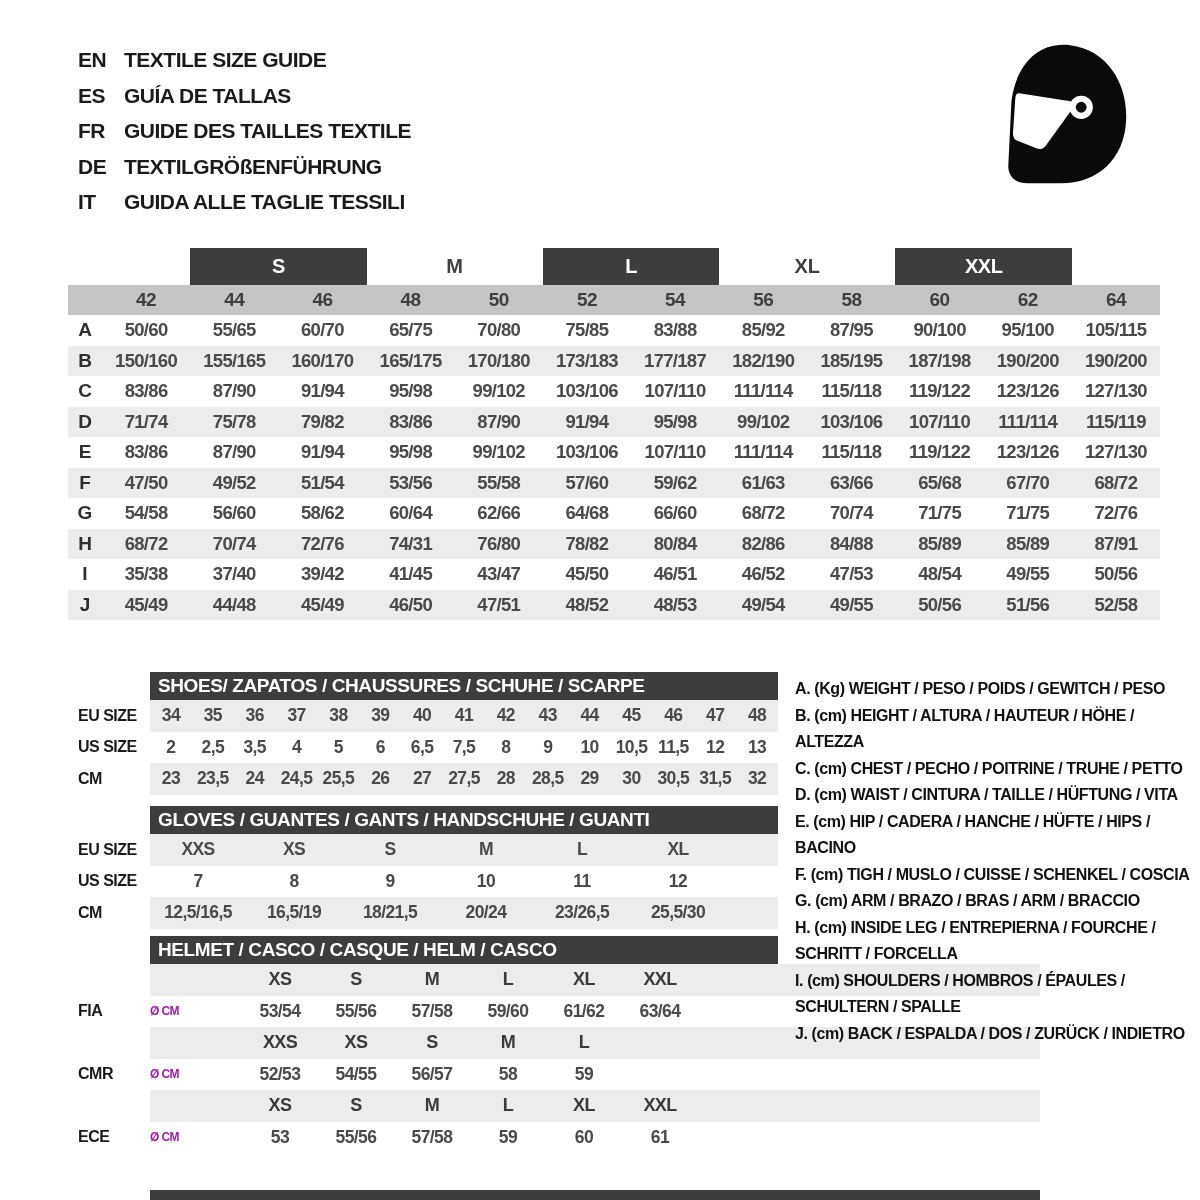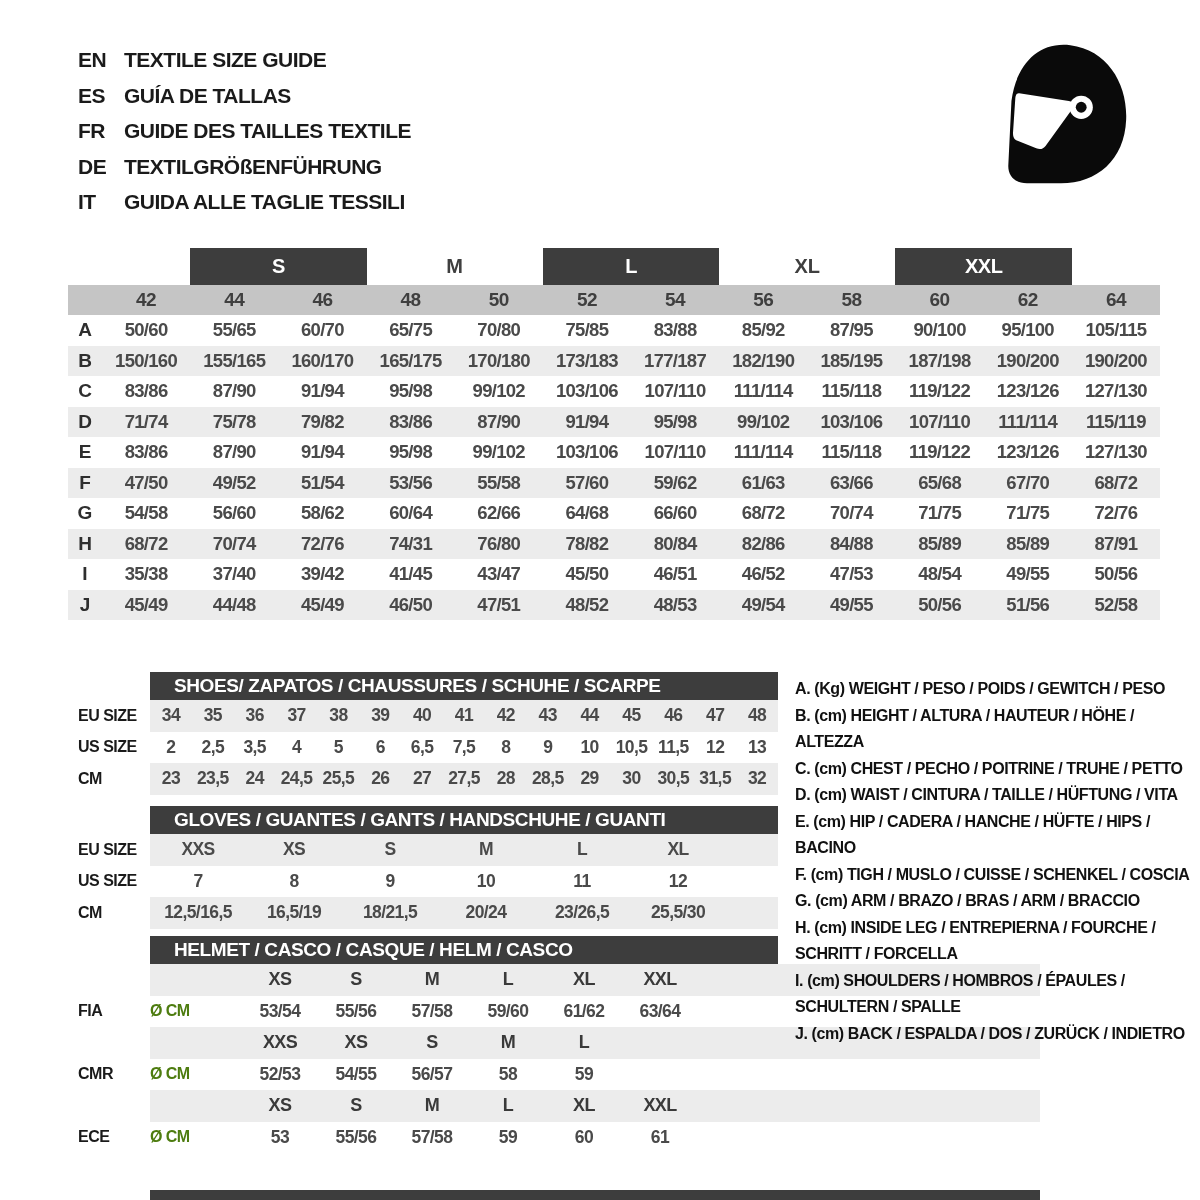--- a/index.html
+++ b/index.html
@@ -29,33 +29,33 @@
   .letter-cell{display:flex;align-items:center;justify-content:center;font-size:19px;color:#2e2e2e;}
   .val-cell{display:flex;align-items:center;justify-content:center;font-size:18.5px;
             color:#4a4a4a;letter-spacing:-0.7px;white-space:nowrap;}
 
   
   .section{position:absolute;left:78px;}
   .sec-shoes{top:672px;}
   .sec-gloves{top:806px;}
   .sec-helmet{top:936px;}
   .sec-header{margin-left:72px;width:628px;height:28px;background:#3d3d3d;color:#fff;
-              display:flex;align-items:center;padding-left:24px;box-sizing:border-box;
+              display:flex;align-items:center;padding-left:8px;box-sizing:border-box;
               font-size:19px;letter-spacing:-0.4px;white-space:nowrap;}
   .srow{display:flex;height:31.5px;align-items:stretch;}
   .srow-label{width:72px;display:flex;align-items:center;font-size:16px;color:#1a1a1a;
               letter-spacing:-0.5px;}
   .srow-content{display:grid;align-items:center;}
   .band{background:#ececec;}
   .scell{text-align:center;font-size:17.5px;color:#4a4a4a;letter-spacing:-0.6px;white-space:nowrap;}
   .shoes-grid{width:628px;grid-template-columns:repeat(15,1fr);}
   .gloves-grid{width:628px;grid-template-columns:repeat(6,96px);}
   .helmet-grid{width:558px;grid-template-columns:92px repeat(6,76px);}
   .helmet-grid.wide{width:890px;}
-  .unit-cell{text-align:left;color:#4d7c0f;font-size:16px;}
+  .unit-cell{text-align:left;color:#a21caf;font-size:12px;}
   .size-cell{color:#3a3a3a;font-size:18px;}
 
   
   .legend{position:absolute;left:795px;top:676px;width:400px;}
   .legend-line{font-size:16px;line-height:26.5px;letter-spacing:-0.4px;color:#111;}
 
   
   .bottom-bar{position:absolute;left:150px;top:1190px;width:890px;height:10px;background:#3d3d3d;}
 </style>
 </head>

